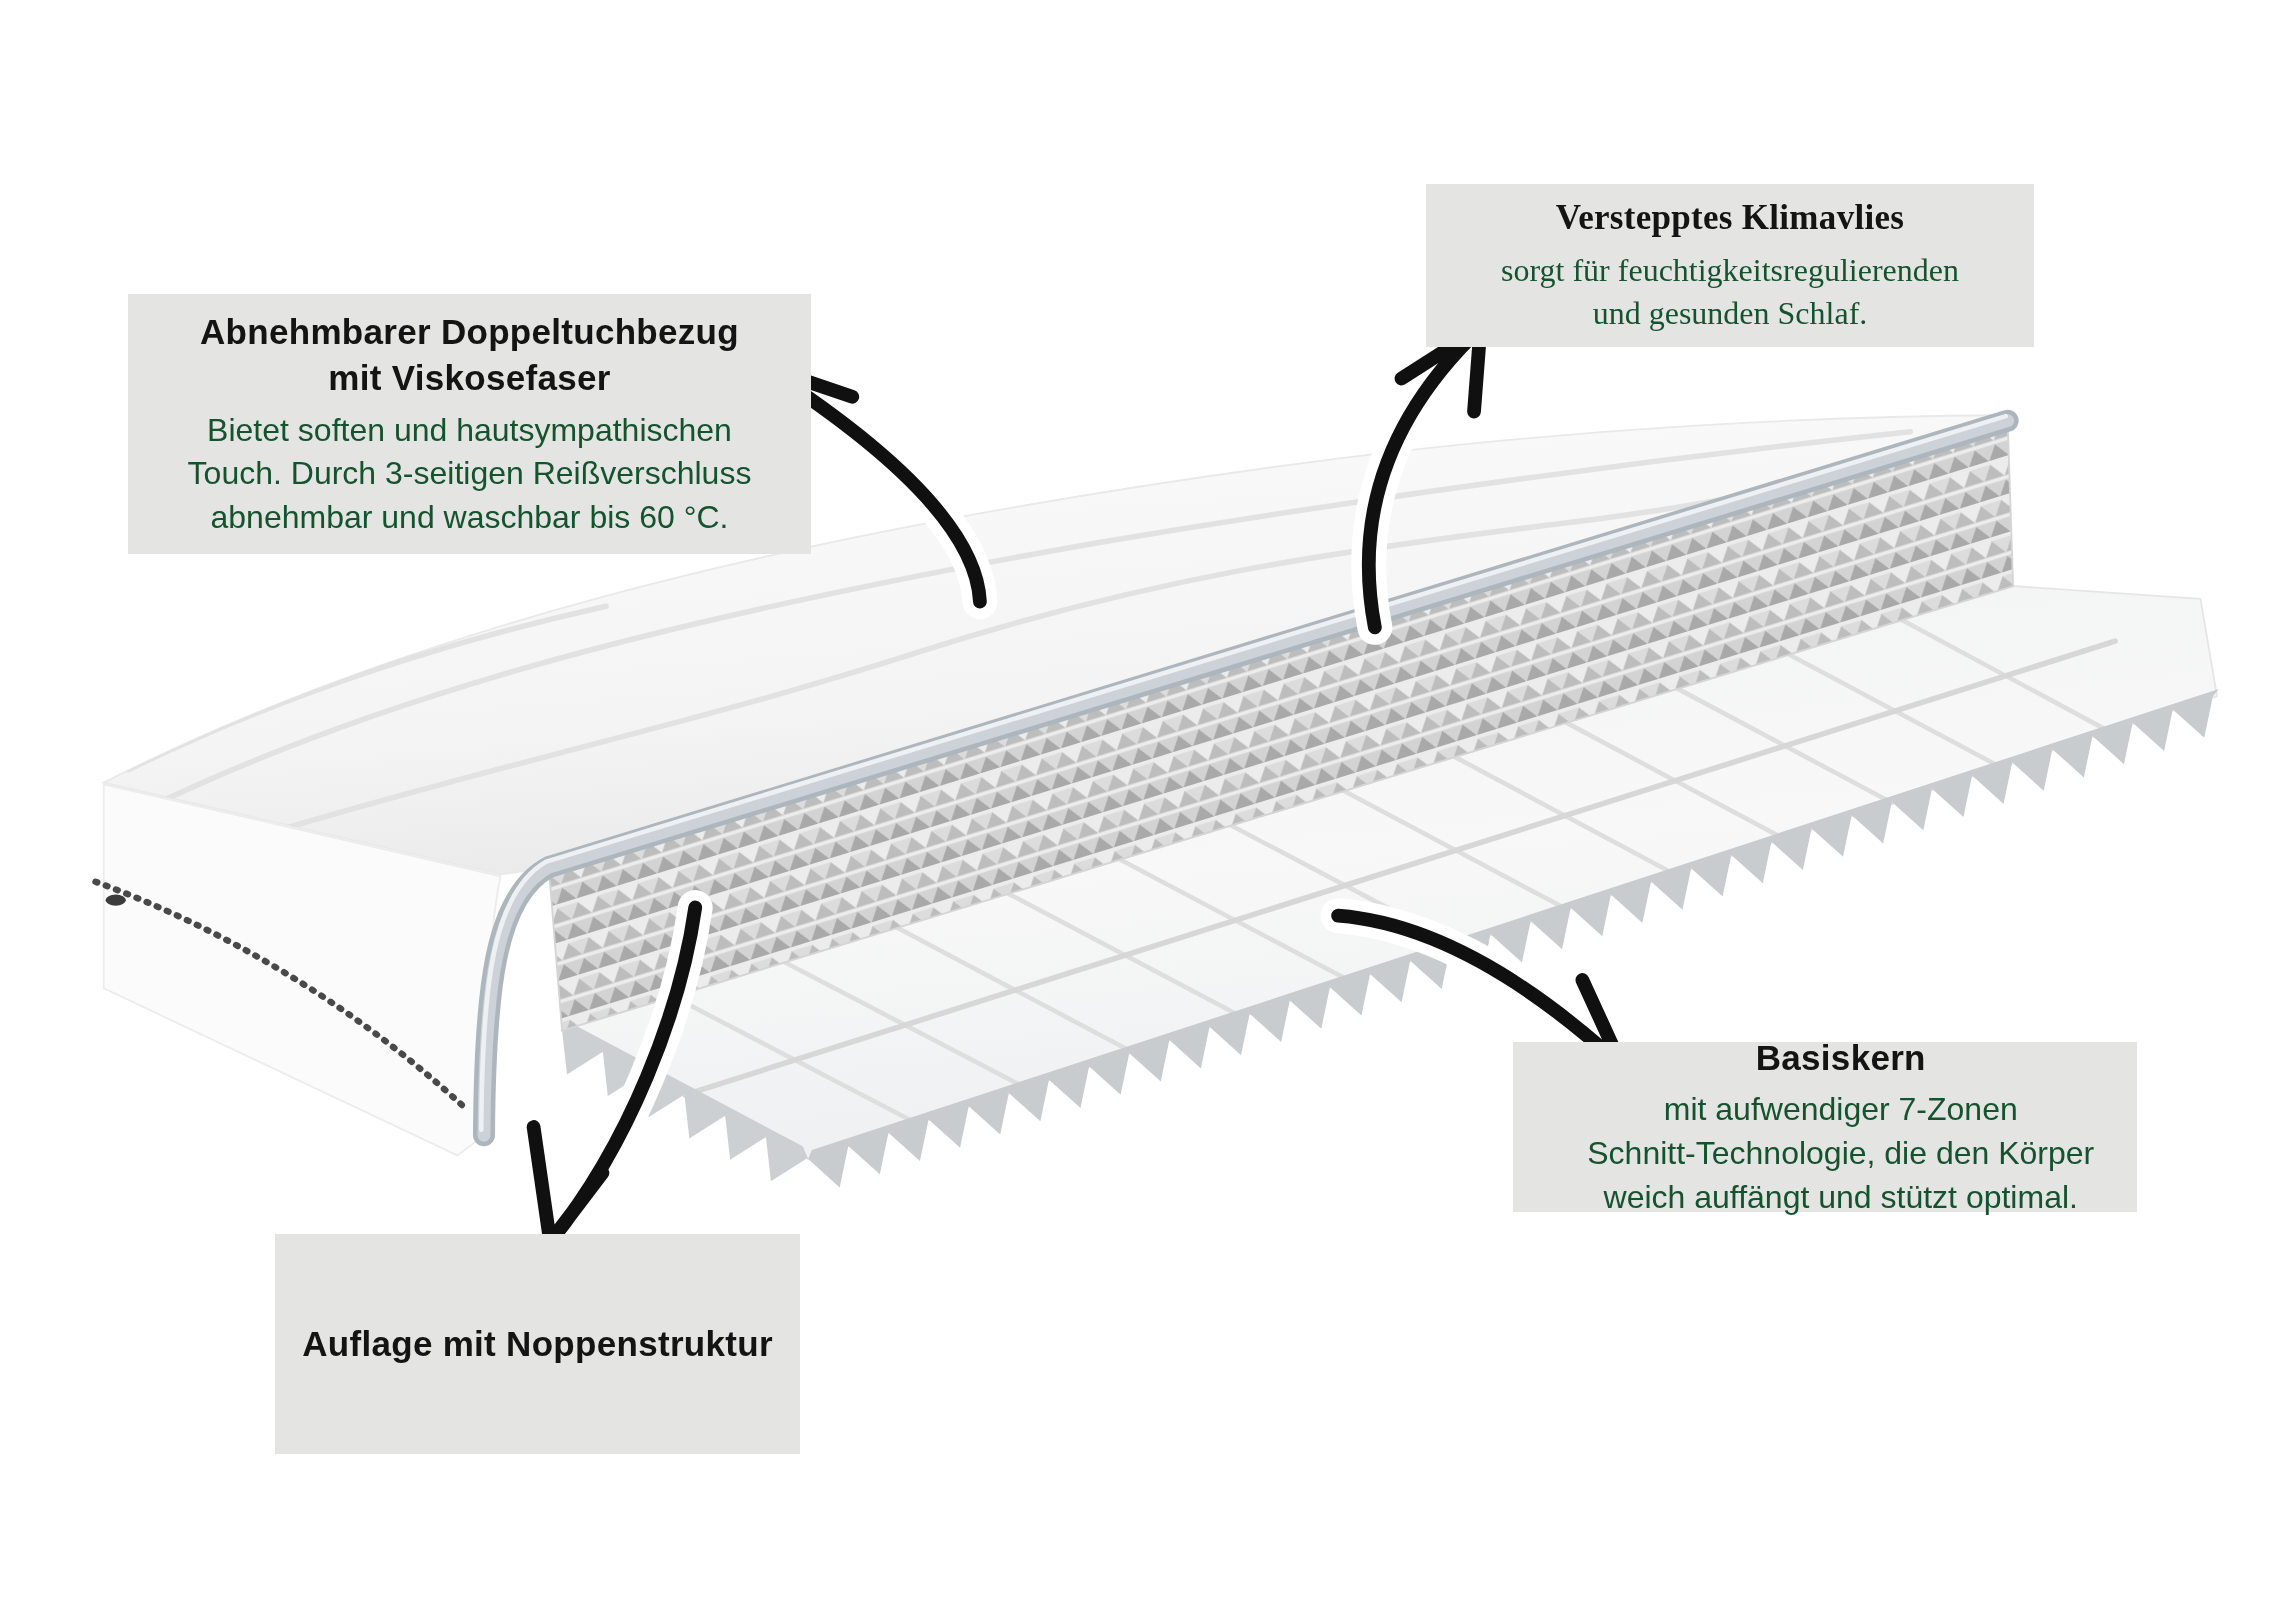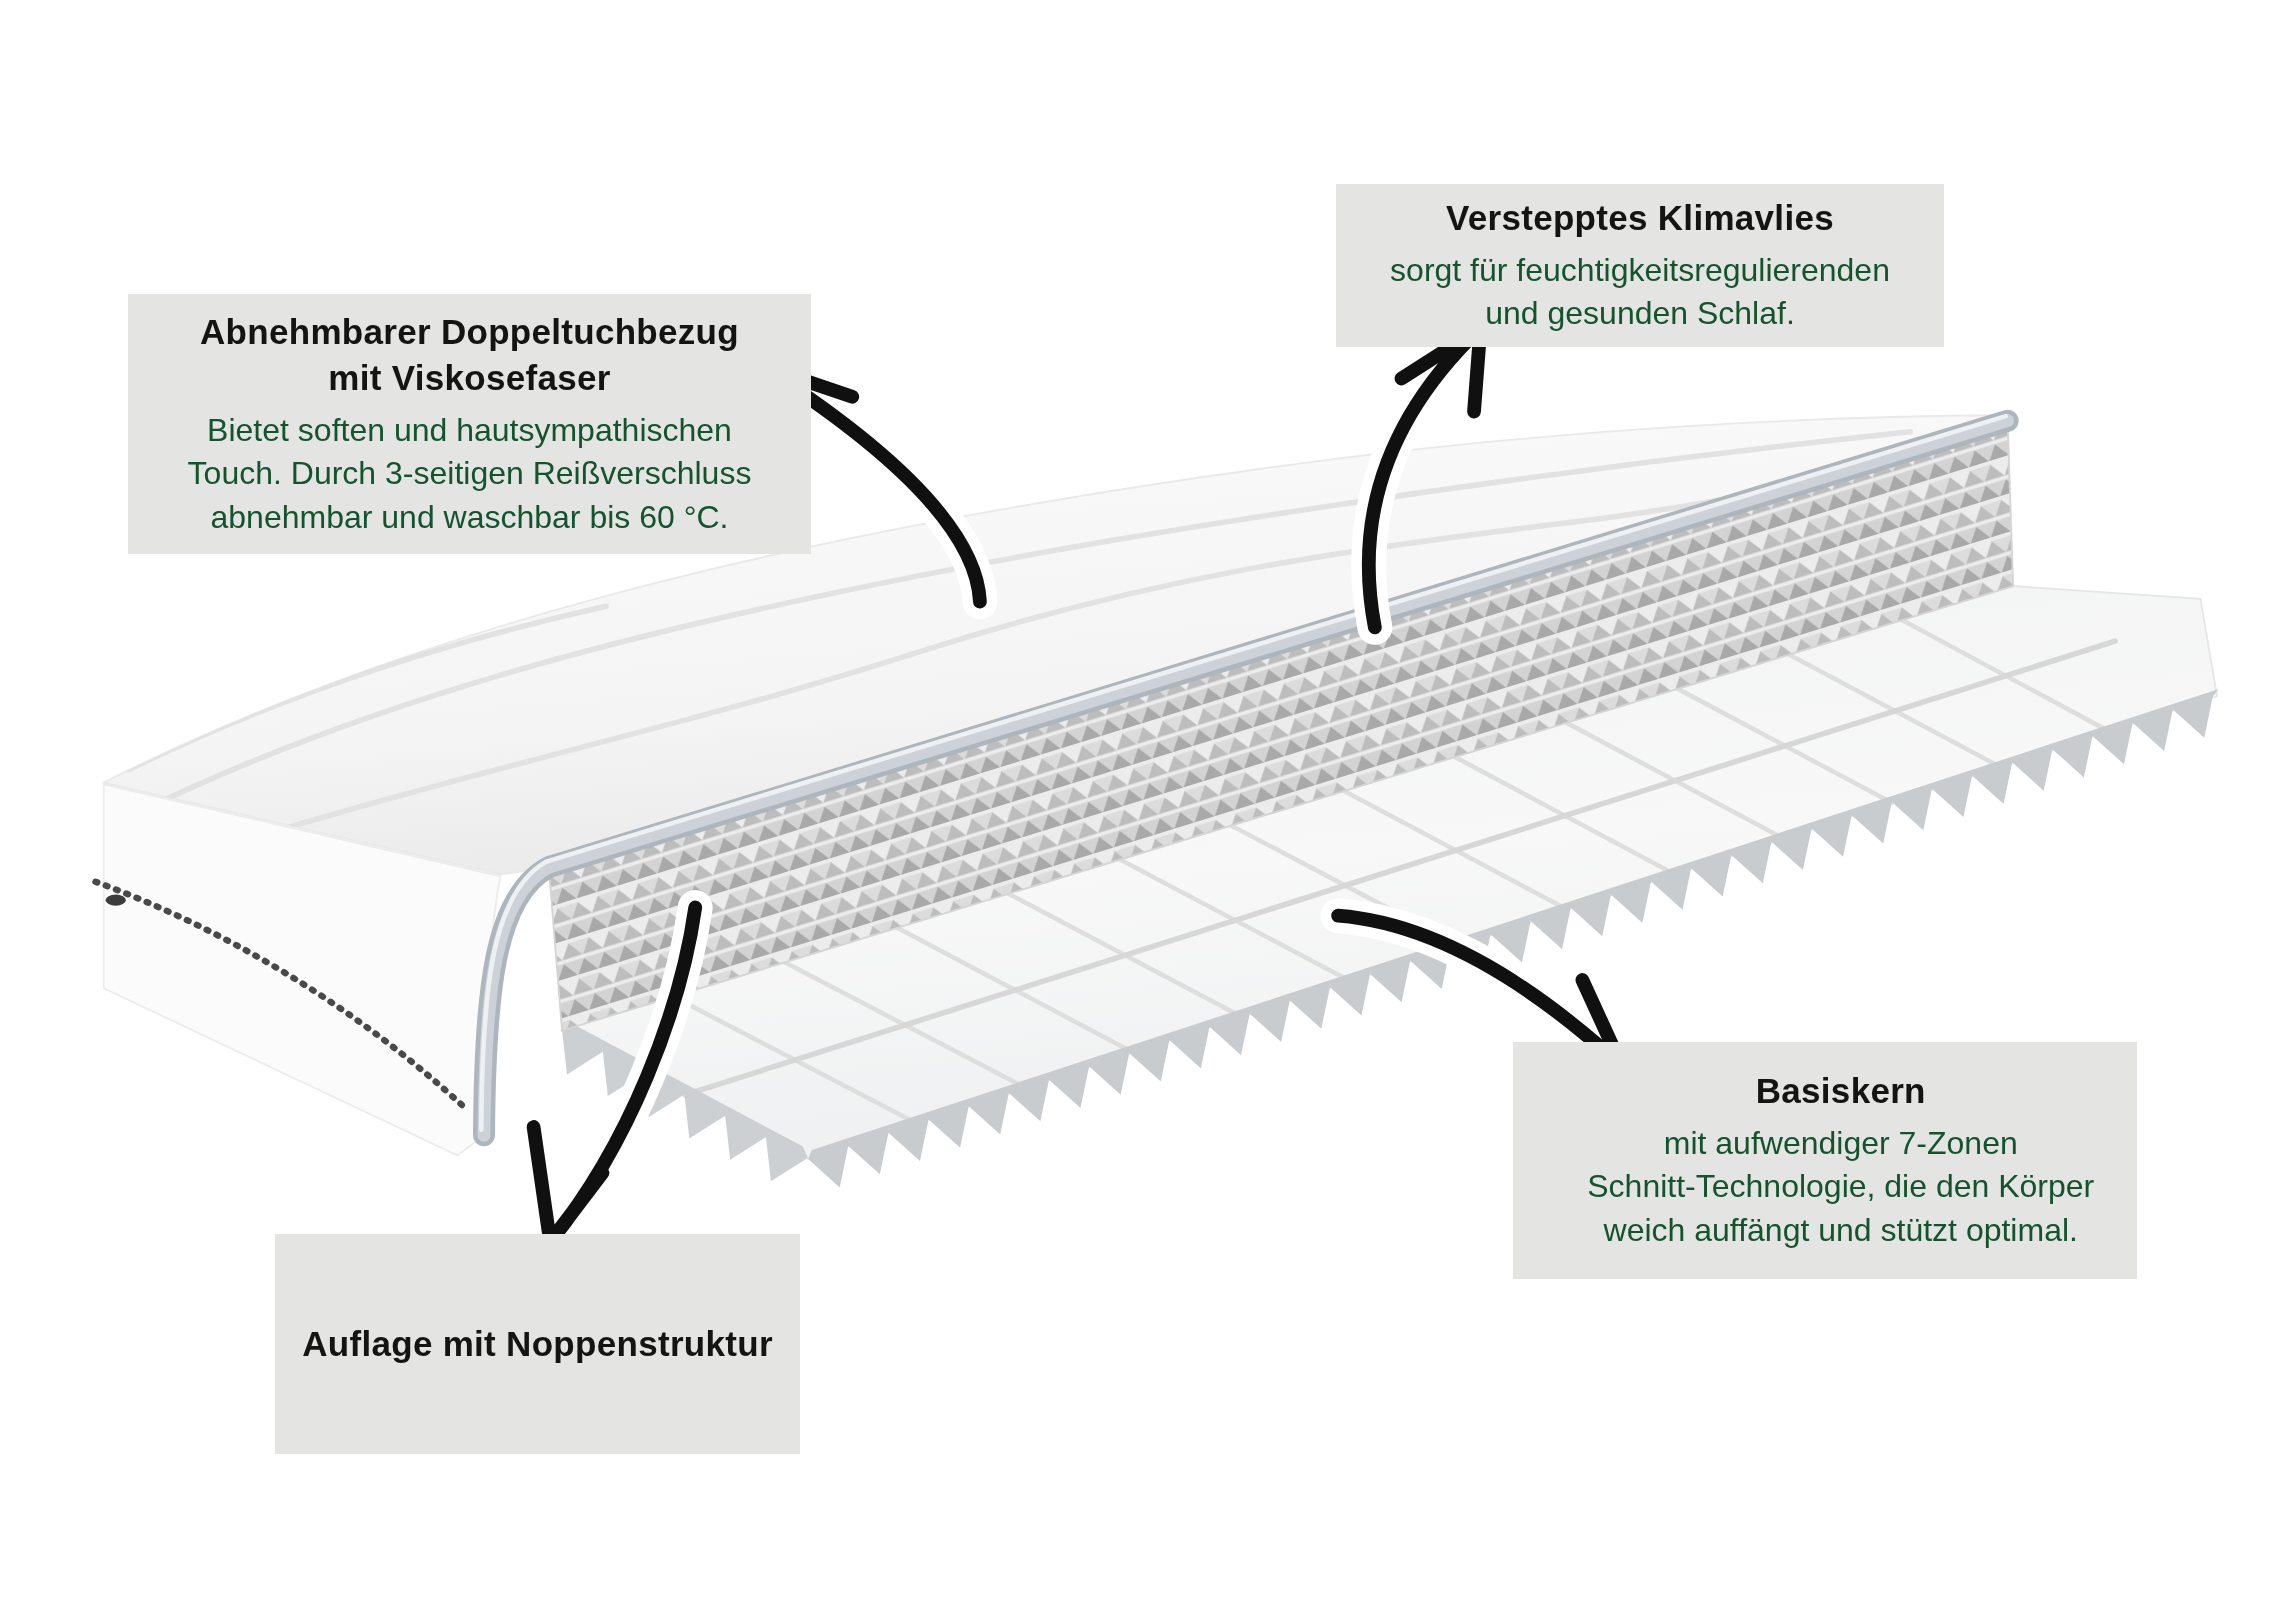--- a/index.html
+++ b/index.html
@@ -15,22 +15,22 @@
   }
   .callout-title{
     font-weight:700;font-size:35px;line-height:1.32;color:#141414;
     letter-spacing:0.3px;white-space:nowrap;
   }
   .callout-body{
     font-weight:400;font-size:32px;line-height:1.36;color:#14532d;white-space:nowrap;
   }
   
   #callout-cover      {left:128px;  top:294px;  width:683px; height:260px;}
-  #callout-klimavlies {left:1336px; top:184px;  width:608px; height:163px;}
-  #callout-basiskern  {left:1513px; top:1042px; width:624px; height:237px;padding-left:48px;}
+  #callout-klimavlies {left:1426px; top:184px;  width:608px; height:163px;font-family:Liberation Serif, serif;}
+  #callout-basiskern  {left:1513px; top:1042px; width:624px; height:170px;padding-left:48px;}
   #callout-noppen     {left:275px;  top:1234px; width:525px; height:220px;text-align:right;}
   .arrow-halo{fill:none;stroke:#ffffff;stroke-width:38;stroke-linecap:round;stroke-linejoin:round;}
   .arrow-line{fill:none;stroke:#101010;stroke-width:15;stroke-linecap:round;stroke-linejoin:round;}
   .quilt-seam{fill:none;stroke:#e2e2e2;stroke-width:6;stroke-linecap:round;}
   .zone-groove{stroke:#dedede;stroke-width:5;stroke-linecap:round;}
 </style>
 </head>
 <body>
 
 <div class="stage">

